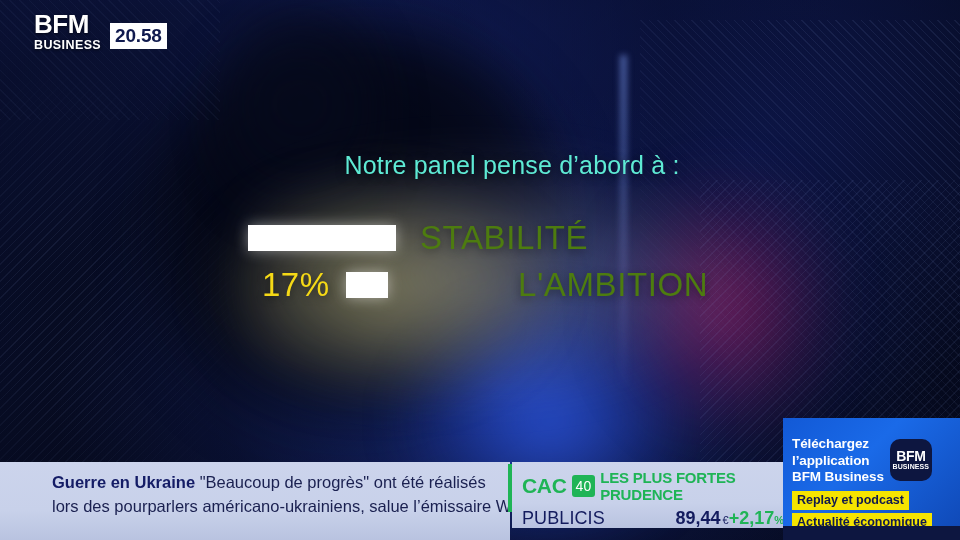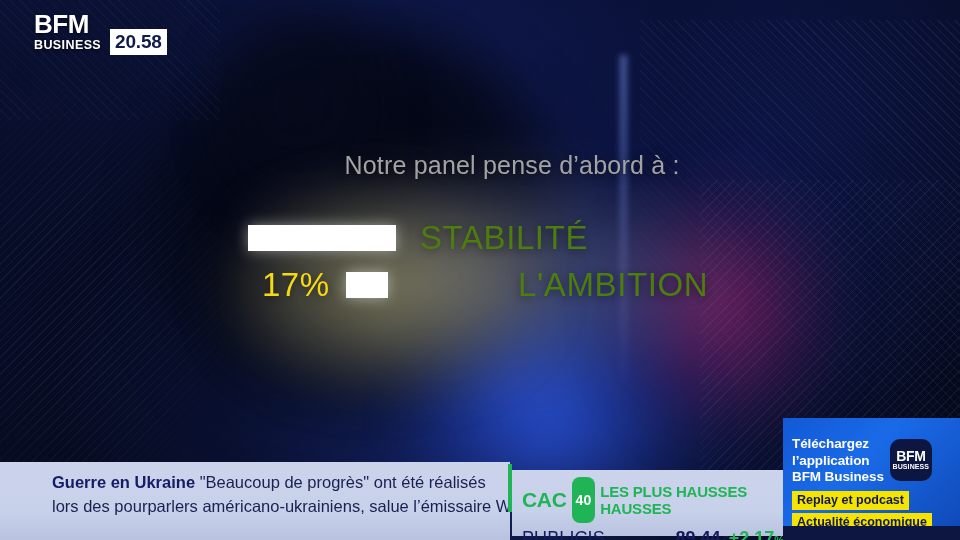--- a/index.html
+++ b/index.html
@@ -52,25 +52,25 @@
   .hatch-d{left:0px;top:0px;width:220px;height:120px;
     background:repeating-linear-gradient(45deg,rgba(120,145,210,.10) 0 1px,rgba(0,0,0,0) 1px 7px);}
 
   
   .logo-wrap{position:absolute;left:34px;top:12px;display:flex;align-items:flex-start;gap:9px;z-index:8;}
   .logo-bfm{display:block;color:#fff;font-weight:bold;font-size:26px;line-height:25px;
     letter-spacing:-.5px;font-family:"Liberation Sans",sans-serif;text-shadow:0 1px 3px rgba(0,0,0,.6);}
   .logo-business{display:block;color:#fff;font-weight:bold;font-size:12.5px;line-height:14px;
     letter-spacing:.4px;margin-top:1px;text-shadow:0 1px 3px rgba(0,0,0,.6);}
   .clock{background:#fff;color:#101a4e;font-weight:bold;font-size:19px;line-height:19px;
-    padding:3px 5px 4px 5px;margin-top:17px;letter-spacing:-.2px;}
+    padding:3px 5px 4px 5px;margin-top:11px;letter-spacing:-.2px;}
 
   
   .poll{position:absolute;left:248px;top:150px;width:500px;z-index:6;}
-  .poll-title{color:#a3a3a3;font-size:25px;line-height:30px;font-weight:400;letter-spacing:.2px;
+  .poll-title{color:#5eead4;font-size:25px;line-height:30px;font-weight:400;letter-spacing:.2px;
     text-align:center;padding-left:28px;text-shadow:0 2px 10px rgba(0,0,0,.55);}
   .rows{margin-top:34px;}
   .row{display:flex;align-items:center;height:47px;}
   .pct{width:98px;color:#f5d916;font-size:33px;font-weight:400;letter-spacing:.5px;
     text-align:left;padding-left:14px;box-sizing:border-box;text-shadow:0 2px 9px rgba(0,0,0,.45);}
   .bar-cell{width:160px;}
   .bar{height:26px;background:#ffffff;box-shadow:0 0 14px rgba(255,255,255,.45);}
   .label{color:#4d7c0f;font-size:33px;font-weight:400;letter-spacing:.6px;white-space:nowrap;
     margin-left:12px;text-shadow:0 2px 9px rgba(0,0,0,.45);}
 
@@ -78,26 +78,26 @@
   .band{position:absolute;left:0;top:462px;width:960px;height:78px;z-index:10;}
   .band-news{position:absolute;left:0;top:0;width:510px;height:78px;
     background:linear-gradient(180deg,#ccd4ec 0%,#c8d1ea 62%,#b9c3e0 100%);}
   .band-news-inner{padding:9px 14px 0 52px;}
   .news-l1{font-size:16.5px;line-height:22px;color:#111a5e;white-space:nowrap;}
   .news-kicker{font-weight:bold;color:#141c66;}
   .news-text{color:#1a2050;}
   .news-l2{font-size:16.5px;line-height:22px;color:#1a2050;white-space:nowrap;margin-top:2px;}
 
   .band-sep{position:absolute;left:508px;top:2px;width:4px;height:48px;background:#1fb456;}
-  .band-cac{position:absolute;left:512px;top:8px;width:272px;height:66px;
+  .band-cac{position:absolute;left:512px;top:0;width:272px;height:66px;
     background:linear-gradient(180deg,#ccd4ec 0%,#c8d1ea 62%,#b9c3e0 100%);}
   .cac-row1{display:flex;align-items:center;gap:5px;padding:7px 0 0 10px;}
   .cac-word{color:#1fb456;font-weight:bold;font-size:21px;letter-spacing:-.3px;}
-  .cac-40{background:#1fb456;color:#ffffff;font-weight:bold;font-size:14px;
-    padding:16px 4px;border-radius:8px;line-height:14px;}
+  .cac-40{background:#1fb456;color:#ffffff;font-weight:normal;font-size:14px;
+    padding:4px 4px;border-radius:3px;line-height:14px;}
   .cac-head{color:#1fb456;font-weight:bold;font-size:15px;letter-spacing:-.2px;}
   .cac-row2{display:flex;align-items:baseline;padding:5px 0 0 10px;}
   .cac-name{color:#141c5e;font-size:18px;letter-spacing:.1px;flex:1;}
   .cac-price{color:#141c5e;font-size:18px;font-weight:bold;}
   .cac-cur{color:#141c5e;font-size:11px;margin-left:2px;}
   .cac-var{color:#1fb456;font-size:18px;font-weight:bold;}
   .cac-pctsign{font-size:11px;}
 
   
   .promo{position:absolute;left:783px;top:418px;width:177px;height:122px;z-index:11;
@@ -171,21 +171,21 @@
           <span class="news-text">"Beaucoup de progrès" ont été réalisés</span>
         </div>
         <div class="news-l2">lors des pourparlers américano-ukrainiens, salue l’émissaire Witkoff.</div>
       </div>
     </div>
 
     <div class="band-cac">
       <div class="cac-row1">
         <span class="cac-word">CAC</span>
         <span class="cac-40">40</span>
-        <span class="cac-head">LES PLUS HAUSSES HAUSSES</span>
+        <span class="cac-head">LES PLUS FORTES PRUDENCE</span>
       </div>
       <div class="cac-row2">
         <span class="cac-name">PUBLICIS</span>
         <span class="cac-price">89,44</span>
         <span class="cac-cur">€</span>
         <span class="cac-var"><span>+2,17</span><span class="cac-pctsign">%</span></span>
       </div>
     </div>
 
     <div class="band-sep"></div>

